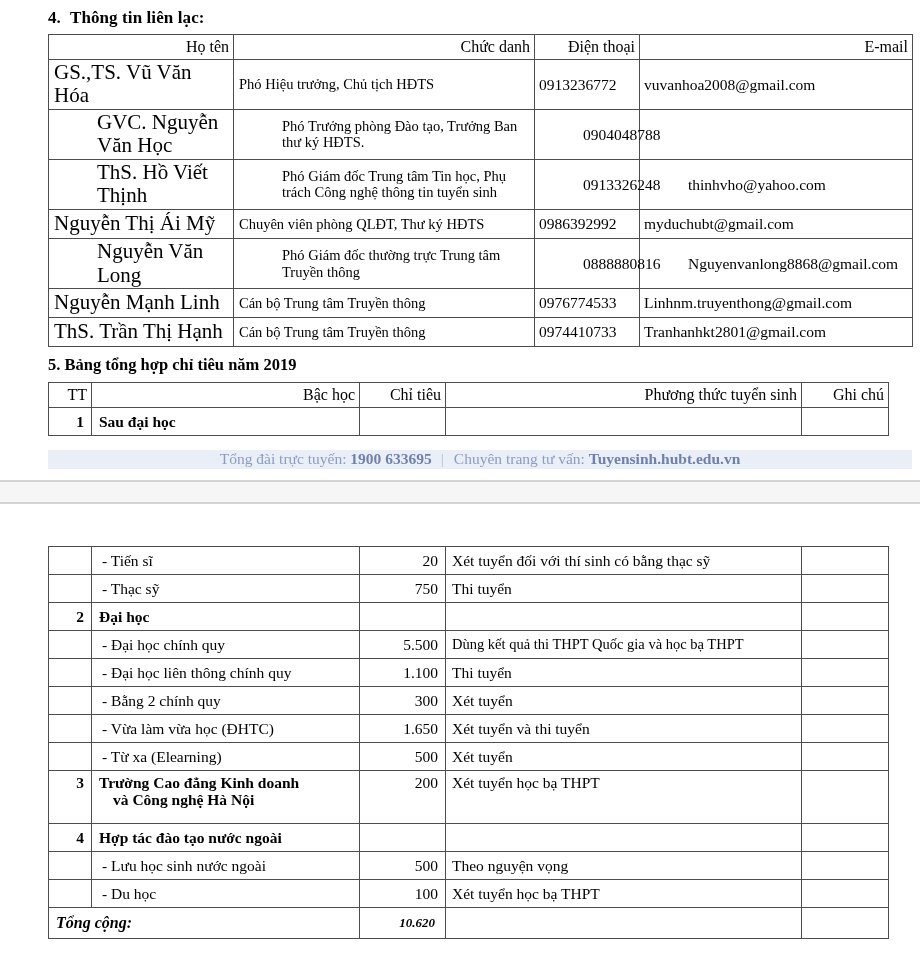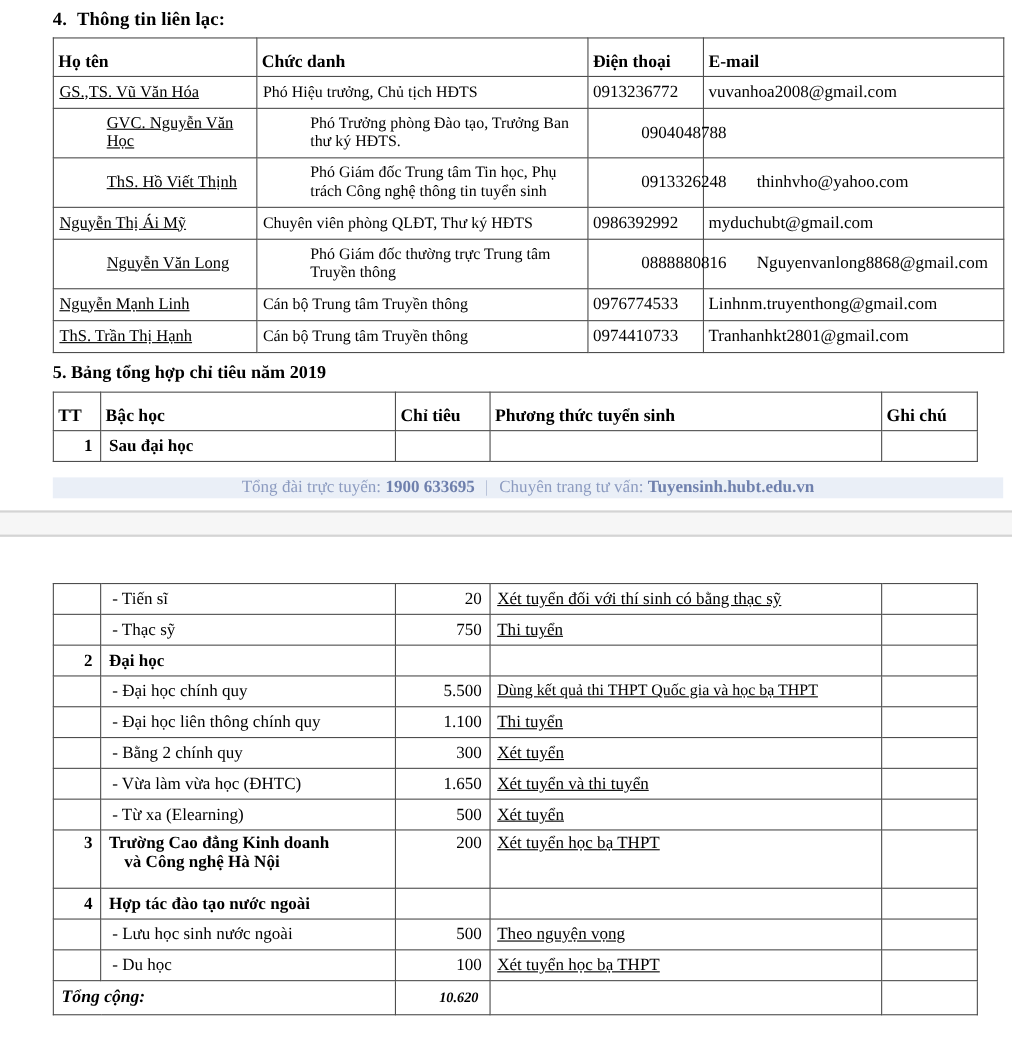--- a/index.html
+++ b/index.html
@@ -50,34 +50,34 @@
   table.doc-table th,
   table.doc-table td {
     border: 1px solid #4d4d4d;
     padding: 1px 4px;
     vertical-align: middle;
     font-size: 15.5px;
     line-height: 1.12;
     word-wrap: break-word;
   }
   table.doc-table th {
-    text-align: left;
-    font-weight: bold;
+    text-align: right;
+    font-weight: normal;
     font-size: 16px;
-    padding-top: 13px;
+    padding-top: 3px;
     padding-bottom: 3px;
   }
 
   
   #contact-table { width: 864px; }
   #contact-table col.c-name  { width: 185px; }
   #contact-table col.c-title { width: 301px; }
   #contact-table col.c-phone { width: 105px; }
   #contact-table col.c-mail  { width: 273px; }
-  #contact-table td.cell-name  { padding-left: 5px; font-size: 15px; text-decoration: underline; }
+  #contact-table td.cell-name  { padding-left: 5px; font-size: 21px; }
   #contact-table td.cell-title { padding-left: 5px; font-size: 14.5px; line-height: 1.15; }
   #contact-table td.cell-phone { padding-left: 4px; font-size: 15.5px; white-space: nowrap; }
   #contact-table td.cell-mail  { padding-left: 4px; font-size: 15.5px; white-space: nowrap; }
   #contact-table tr.tall td { height: 42px; padding-left: 48px; }
   #contact-table tr.short td { height: 26px; }
 
   
   #quota-head-table { width: 840px; border-radius: 22px; }
   #quota-head-table col.q-tt    { width: 43px; }
   #quota-head-table col.q-level { width: 268px; }
@@ -140,21 +140,21 @@
     font-weight: bold;
     font-size: 15.5px;
   }
   #quota-table td.lvl { padding-left: 10px; font-size: 15.5px; }
   #quota-table td.lvl.bold { font-weight: bold; padding-left: 7px; }
   #quota-table td.num {
     text-align: right;
     padding-right: 7px;
     font-size: 15.5px;
   }
-  #quota-table td.mode { padding-left: 6px; font-size: 15.5px; text-decoration: underline; }
+  #quota-table td.mode { padding-left: 6px; font-size: 15.5px; }
   #quota-table td.mode.tight { font-size: 14.5px; }
   #quota-table tr.two-line td { height: 48px; vertical-align: top; padding-top: 3px; }
   #quota-table tr.two-line td.num { vertical-align: top; }
   #quota-table tr.two-line td.mode { vertical-align: top; }
   #quota-table td.lvl .line2 { display: block; padding-left: 14px; }
 
   #quota-table tr.total-row td {
     font-weight: bold;
     font-style: italic;
     height: 28px;

